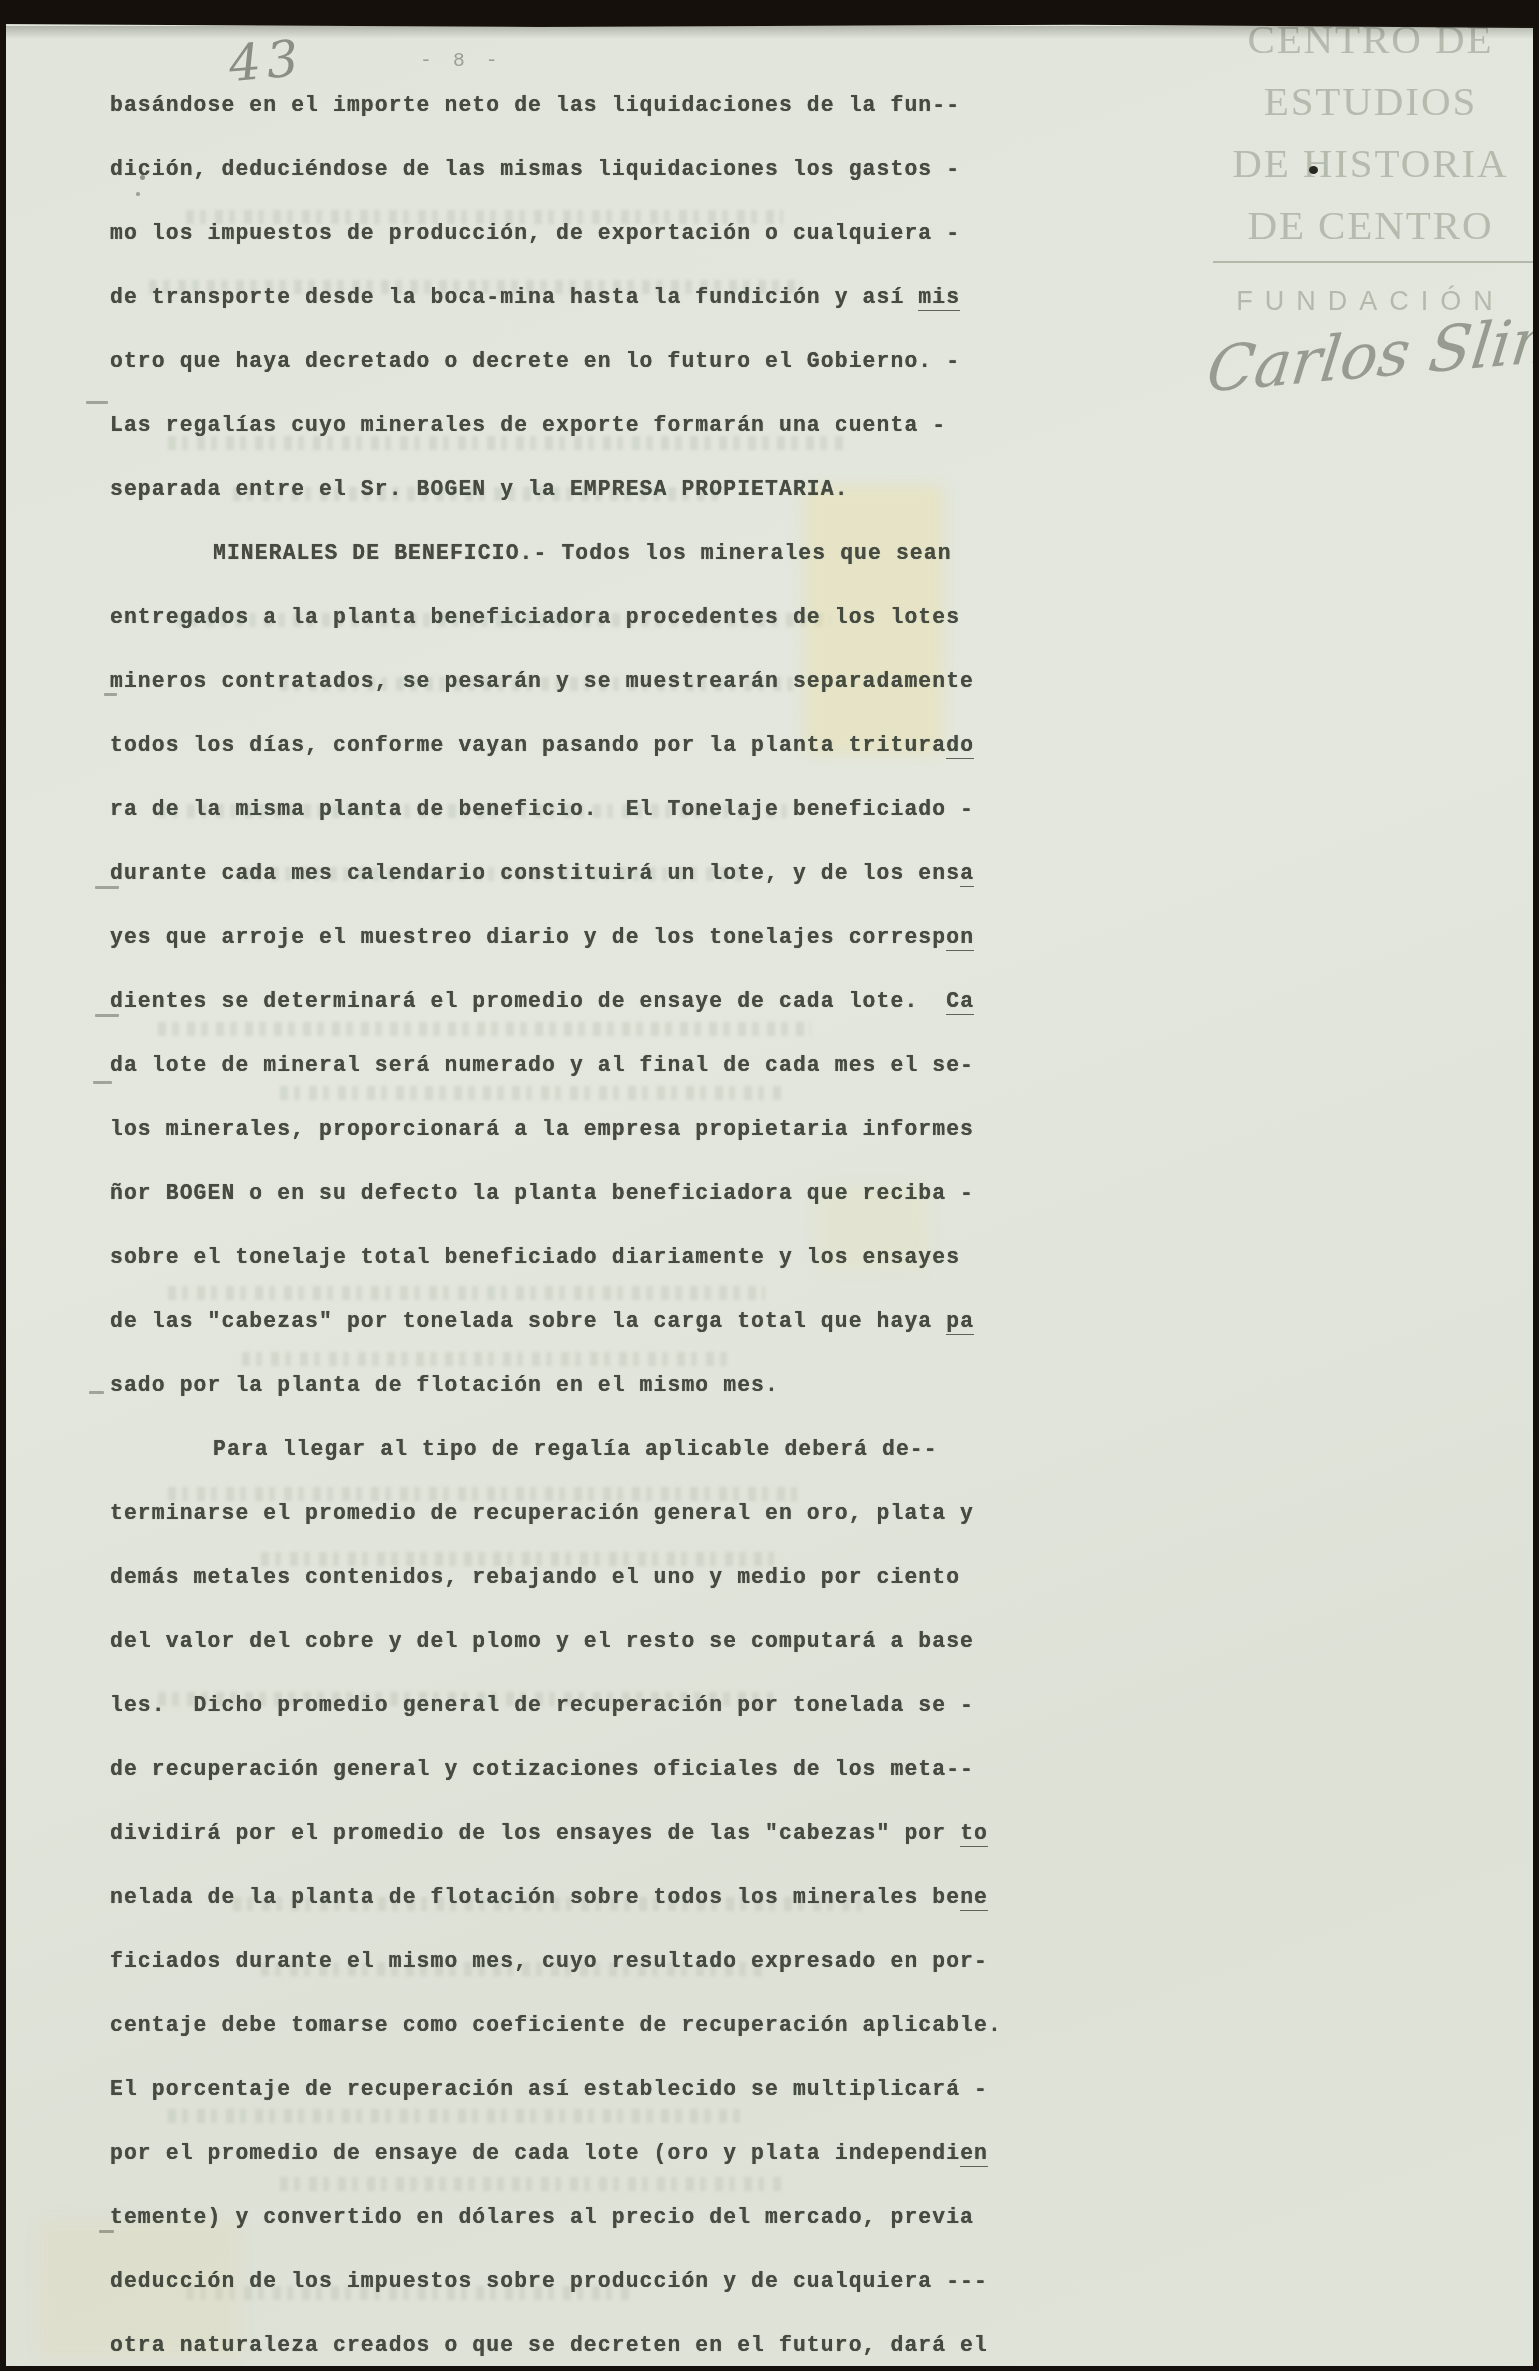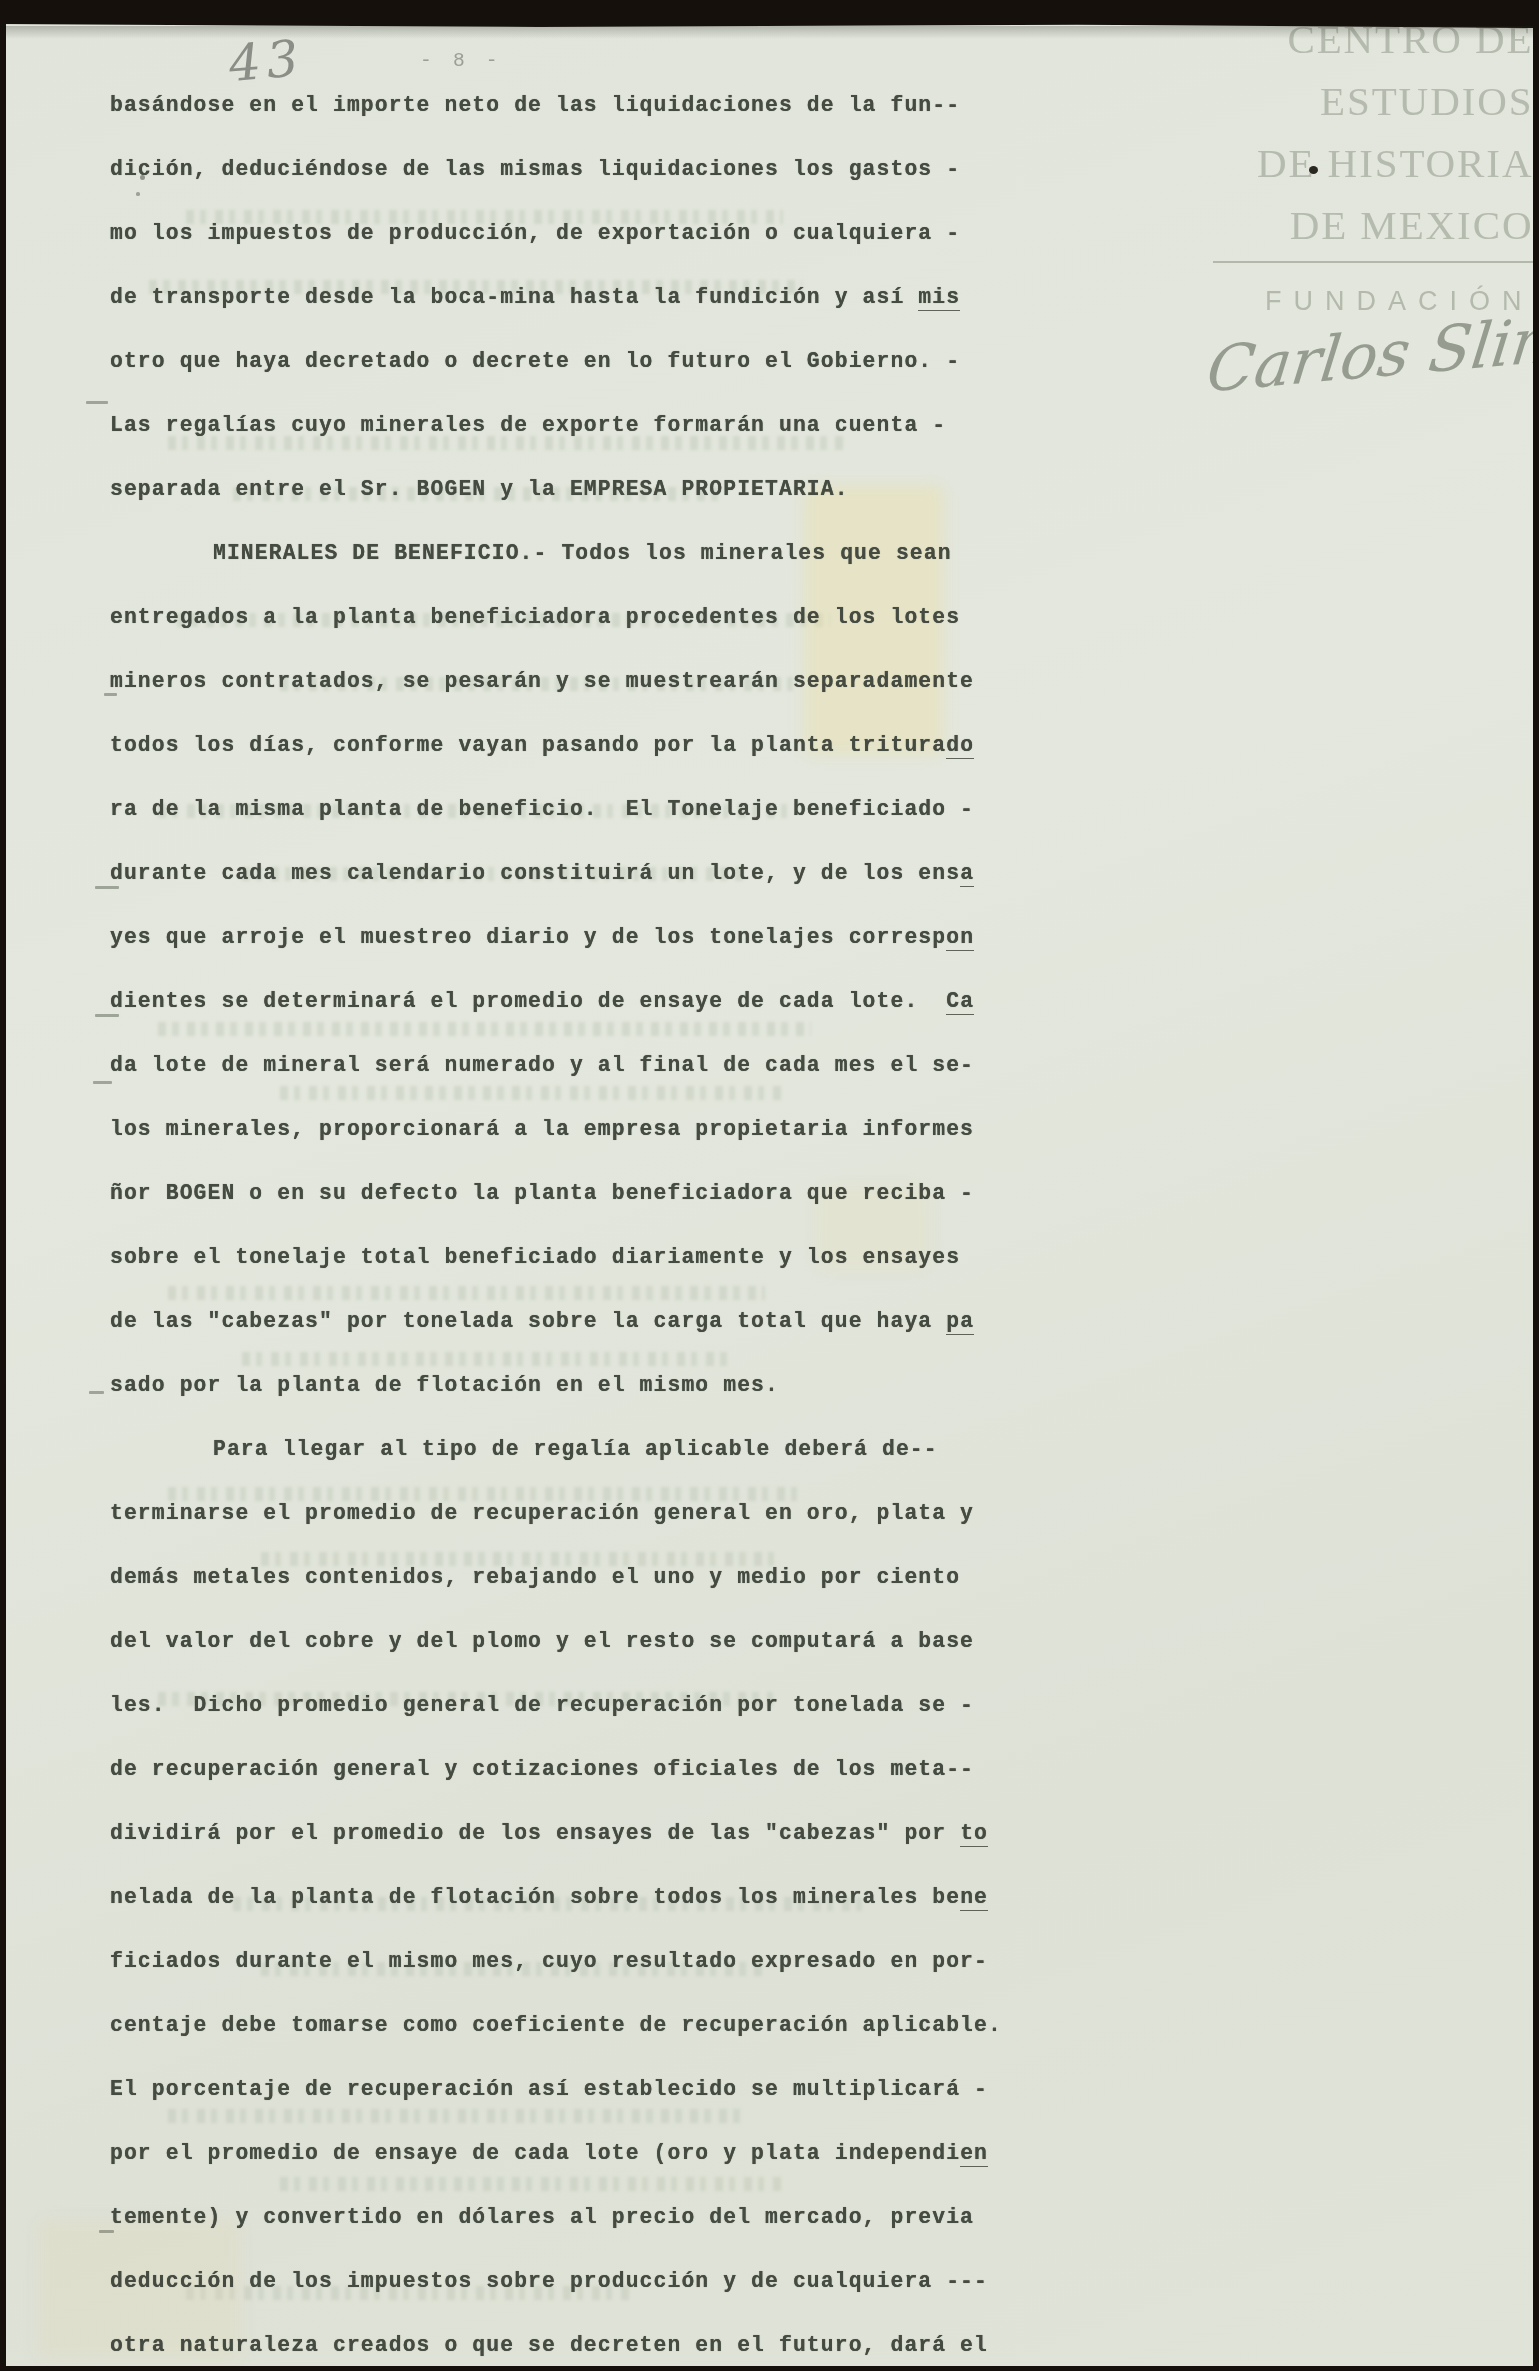--- a/index.html
+++ b/index.html
@@ -20,21 +20,21 @@
   .line{height:64px;line-height:64px;white-space:pre;font-weight:bold;}
   .line.indent{text-indent:103px;}
   .tail{border-bottom:1.9px solid rgba(70,76,64,.85);padding-bottom:0.9px;}
   
   #hand-number{position:absolute;left:229px;top:32px;font-family:"DejaVu Serif",serif;
         font-style:italic;font-size:50px;color:#8b8e87;transform:rotate(-5deg);letter-spacing:5.6px;}
   
   #typed-number{position:absolute;left:420px;top:50px;font-size:19.6px;letter-spacing:4.7px;
         color:rgba(96,102,94,.55);}
   
-  #watermark{position:absolute;right:5.6px;top:7.5px;width:326px;text-align:right;
+  #watermark{position:absolute;right:5.6px;top:7.5px;width:326px;text-align:center;
         font-family:"Liberation Serif","DejaVu Serif",serif;color:rgba(144,153,137,.55);}
   #watermark .wm-line{font-size:41px;line-height:62px;letter-spacing:1.9px;white-space:nowrap;}
   .wm-rule{margin:5.6px 0 7.5px 5.6px;height:1.9px;background:rgba(130,140,122,.5);}
   #foundation{font-family:"Liberation Sans","DejaVu Sans",sans-serif;font-size:27px;
         letter-spacing:12px;color:rgba(148,156,140,.6);white-space:nowrap;margin-top:23px;}
   #signature{font-family:"DejaVu Serif",serif;font-style:italic;font-size:62px;
         color:rgba(124,131,117,.75);transform:rotate(-5deg) skewX(-12deg);margin-top:1.9px;white-space:nowrap;}
   
   .stain{position:absolute;border-radius:11.2px;filter:blur(6.5px);}
   .speck{position:absolute;background:#2a2620;border-radius:50%;}
@@ -112,21 +112,21 @@
     </div>
 
   <div id="hand-number">43</div>
 
   <div id="typed-number">- 8 -</div>
 
   <div id="watermark">
     <div class="wm-line">CENTRO DE</div>
     <div class="wm-line">ESTUDIOS</div>
     <div class="wm-line">DE HISTORIA</div>
-    <div class="wm-line">DE MEXICO</div>
+    <div class="wm-line">DE CENTRO</div>
     <div class="wm-rule"></div>
     <div id="foundation">FUNDACIÓN</div>
     <div id="signature">Carlos Slim</div>
   </div>
 
   <div class="speck" style="left:1309px;top:166px;width:9.3px;height:8.4px;"></div>
   <div class="speck" style="left:140px;top:175px;width:4.7px;height:4.7px;background:rgba(90,95,86,.6);"></div>
   <div class="speck" style="left:136px;top:192px;width:3.7px;height:3.7px;background:rgba(90,95,86,.5);"></div>
   <div class="pmark" style="left:86px;top:401px;width:22.4px;height:2.8px;"></div>
   <div class="pmark" style="left:95px;top:886px;width:24px;height:2.8px;"></div>

